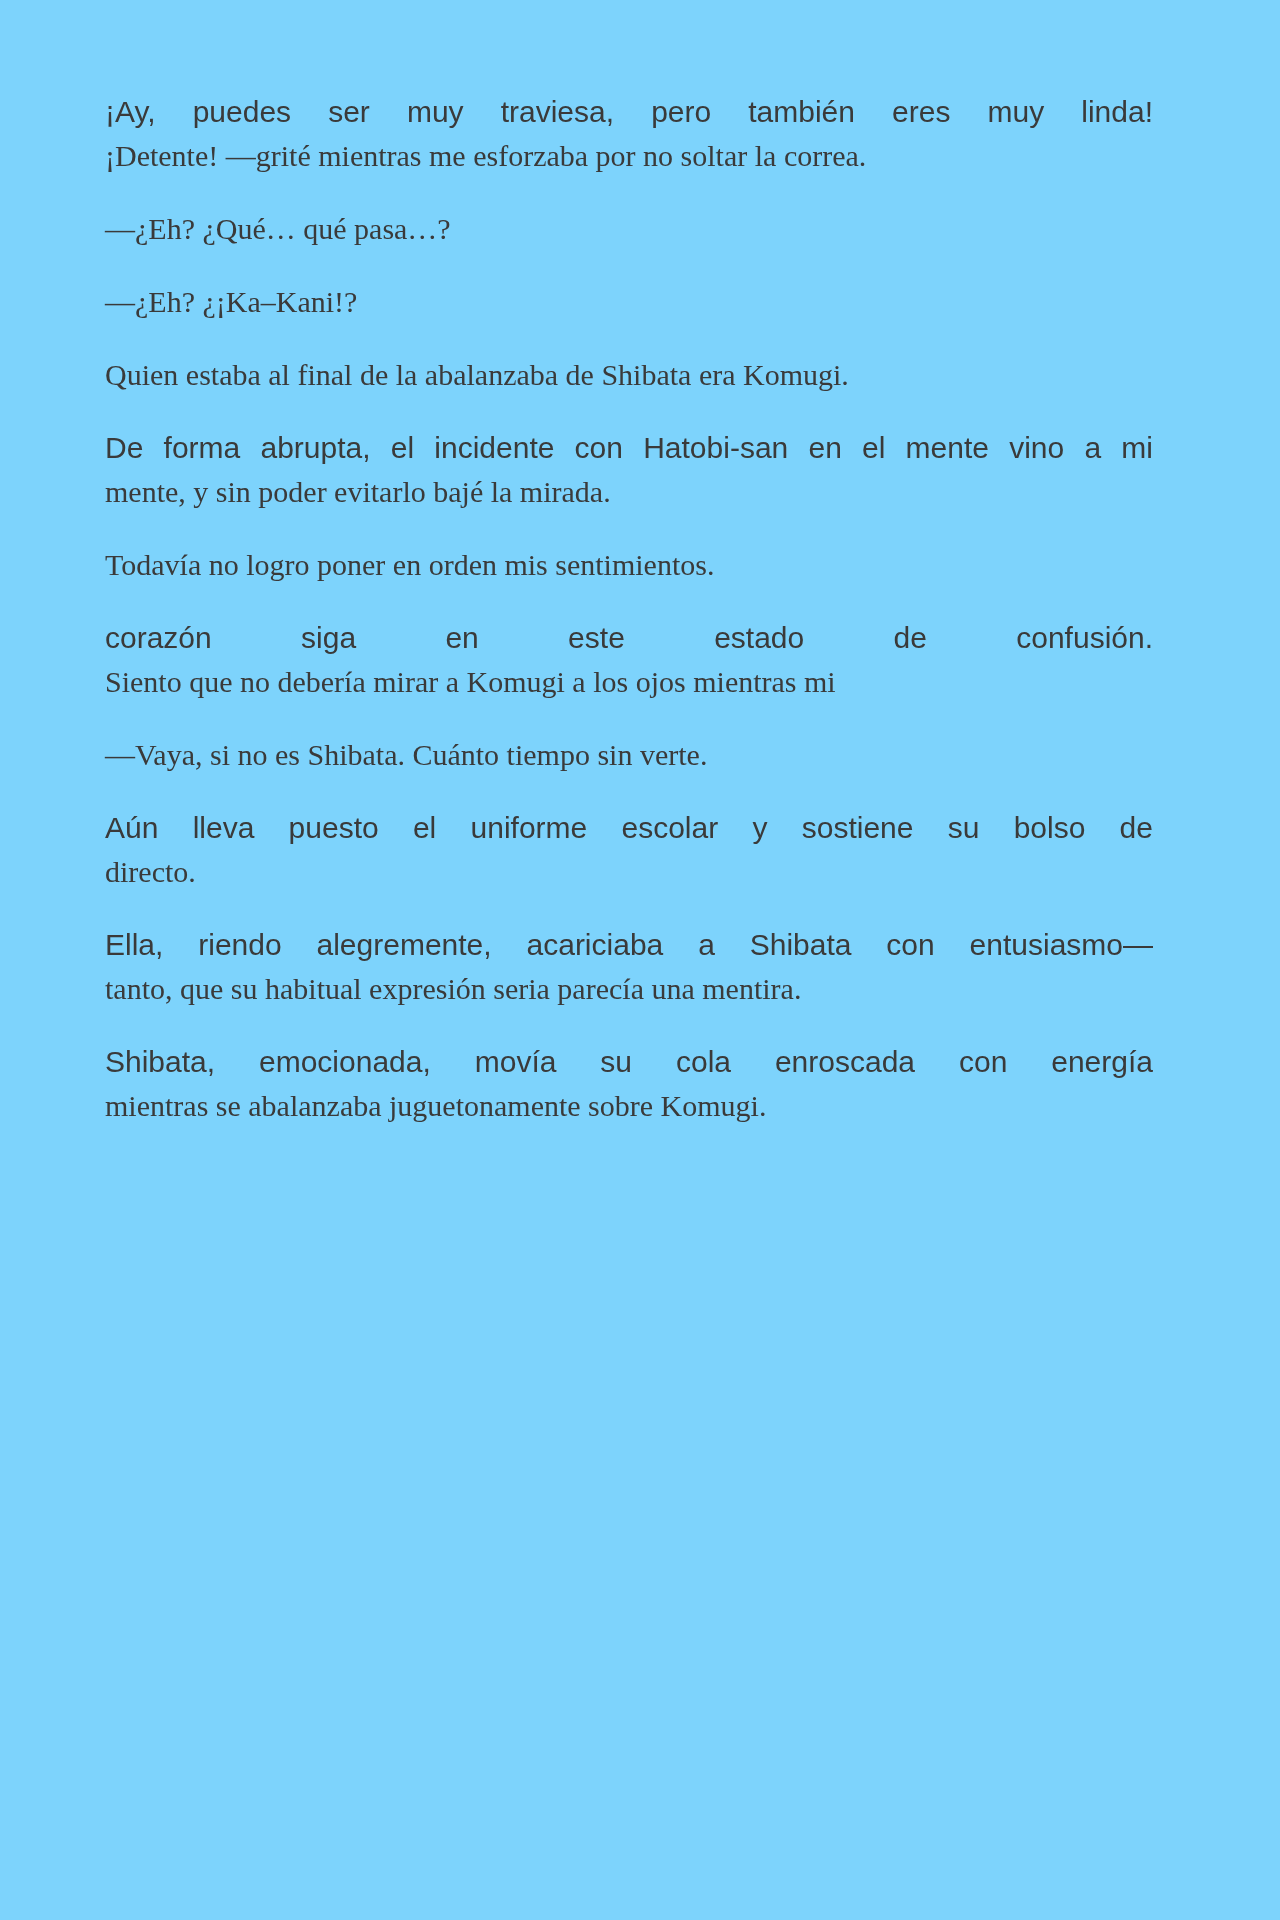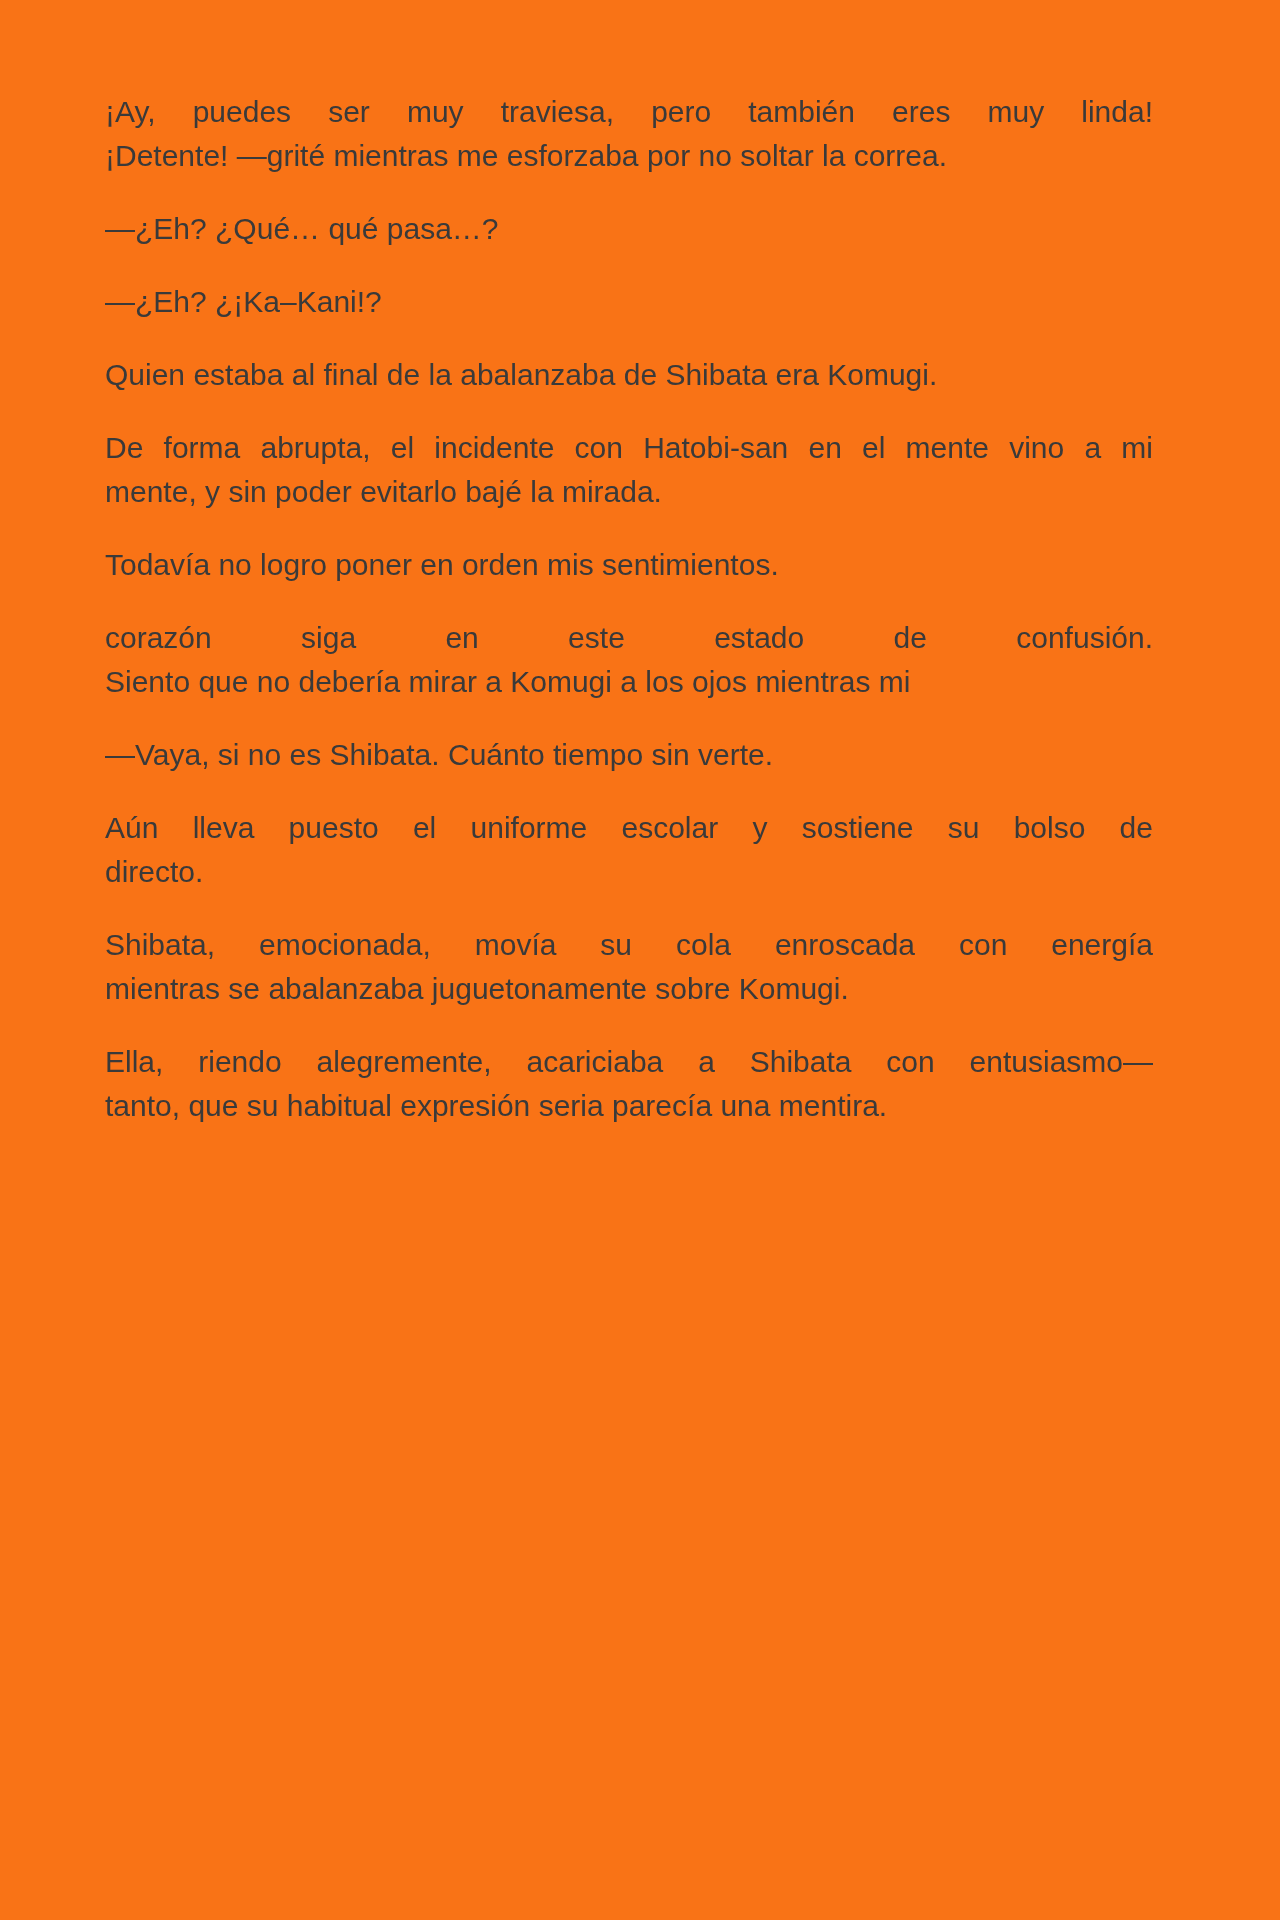--- a/index.html
+++ b/index.html
@@ -12,41 +12,42 @@
     min-height: 1920px;
     font-family: "Liberation Sans", "DejaVu Sans", sans-serif;
     color: #3a3a3a;
     -webkit-font-smoothing: antialiased;
   }
   .page {
     box-sizing: border-box;
     width: 1280px;
     min-height: 1920px;
     padding: 90px 127px 60px 105px;
-    background: #f97316;
+    background: #7dd3fc;
   }
   .text-column {
     width: 1048px;
   }
   .paragraph {
     margin: 0 0 29px 0;
     font-size: 30px;
     line-height: 44px;
     font-weight: 400;
     letter-spacing: 0;
   }
   
   .text-line {
     text-align: justify;
     text-align-last: justify;
     white-space: normal;
   }
   .text-line:last-child {
     text-align: left;
     text-align-last: left;
+    font-family: Liberation Serif, serif;
   }
 </style>
 </head>
 <body style="color: rgb(58, 58, 58); background: rgb(255, 255, 255);">
 
 <div class="page">
   <div class="text-column">
 
   <div class="paragraph">
         <div class="text-line">¡Ay, puedes ser muy traviesa, pero también eres muy linda!</div>
@@ -73,21 +74,21 @@
         <div class="text-line">Siento que no debería mirar a Komugi a los ojos mientras mi</div>
       </div>
       <div class="paragraph">
         <div class="text-line">—Vaya, si no es Shibata. Cuánto tiempo sin verte.</div>
       </div>
       <div class="paragraph">
         <div class="text-line">Aún lleva puesto el uniforme escolar y sostiene su bolso de</div>
         <div class="text-line">directo.</div>
       </div>
       <div class="paragraph">
+        <div class="text-line">Ella, riendo alegremente, acariciaba a Shibata con entusiasmo—</div>
+        <div class="text-line">tanto, que su habitual expresión seria parecía una mentira.</div>
+      </div>
+      <div class="paragraph">
         <div class="text-line">Shibata, emocionada, movía su cola enroscada con energía</div>
         <div class="text-line">mientras se abalanzaba juguetonamente sobre Komugi.</div>
-      </div>
-      <div class="paragraph">
-        <div class="text-line">Ella, riendo alegremente, acariciaba a Shibata con entusiasmo—</div>
-        <div class="text-line">tanto, que su habitual expresión seria parecía una mentira.</div>
       </div>
     </div>
 </div>
 
 </body></html>

